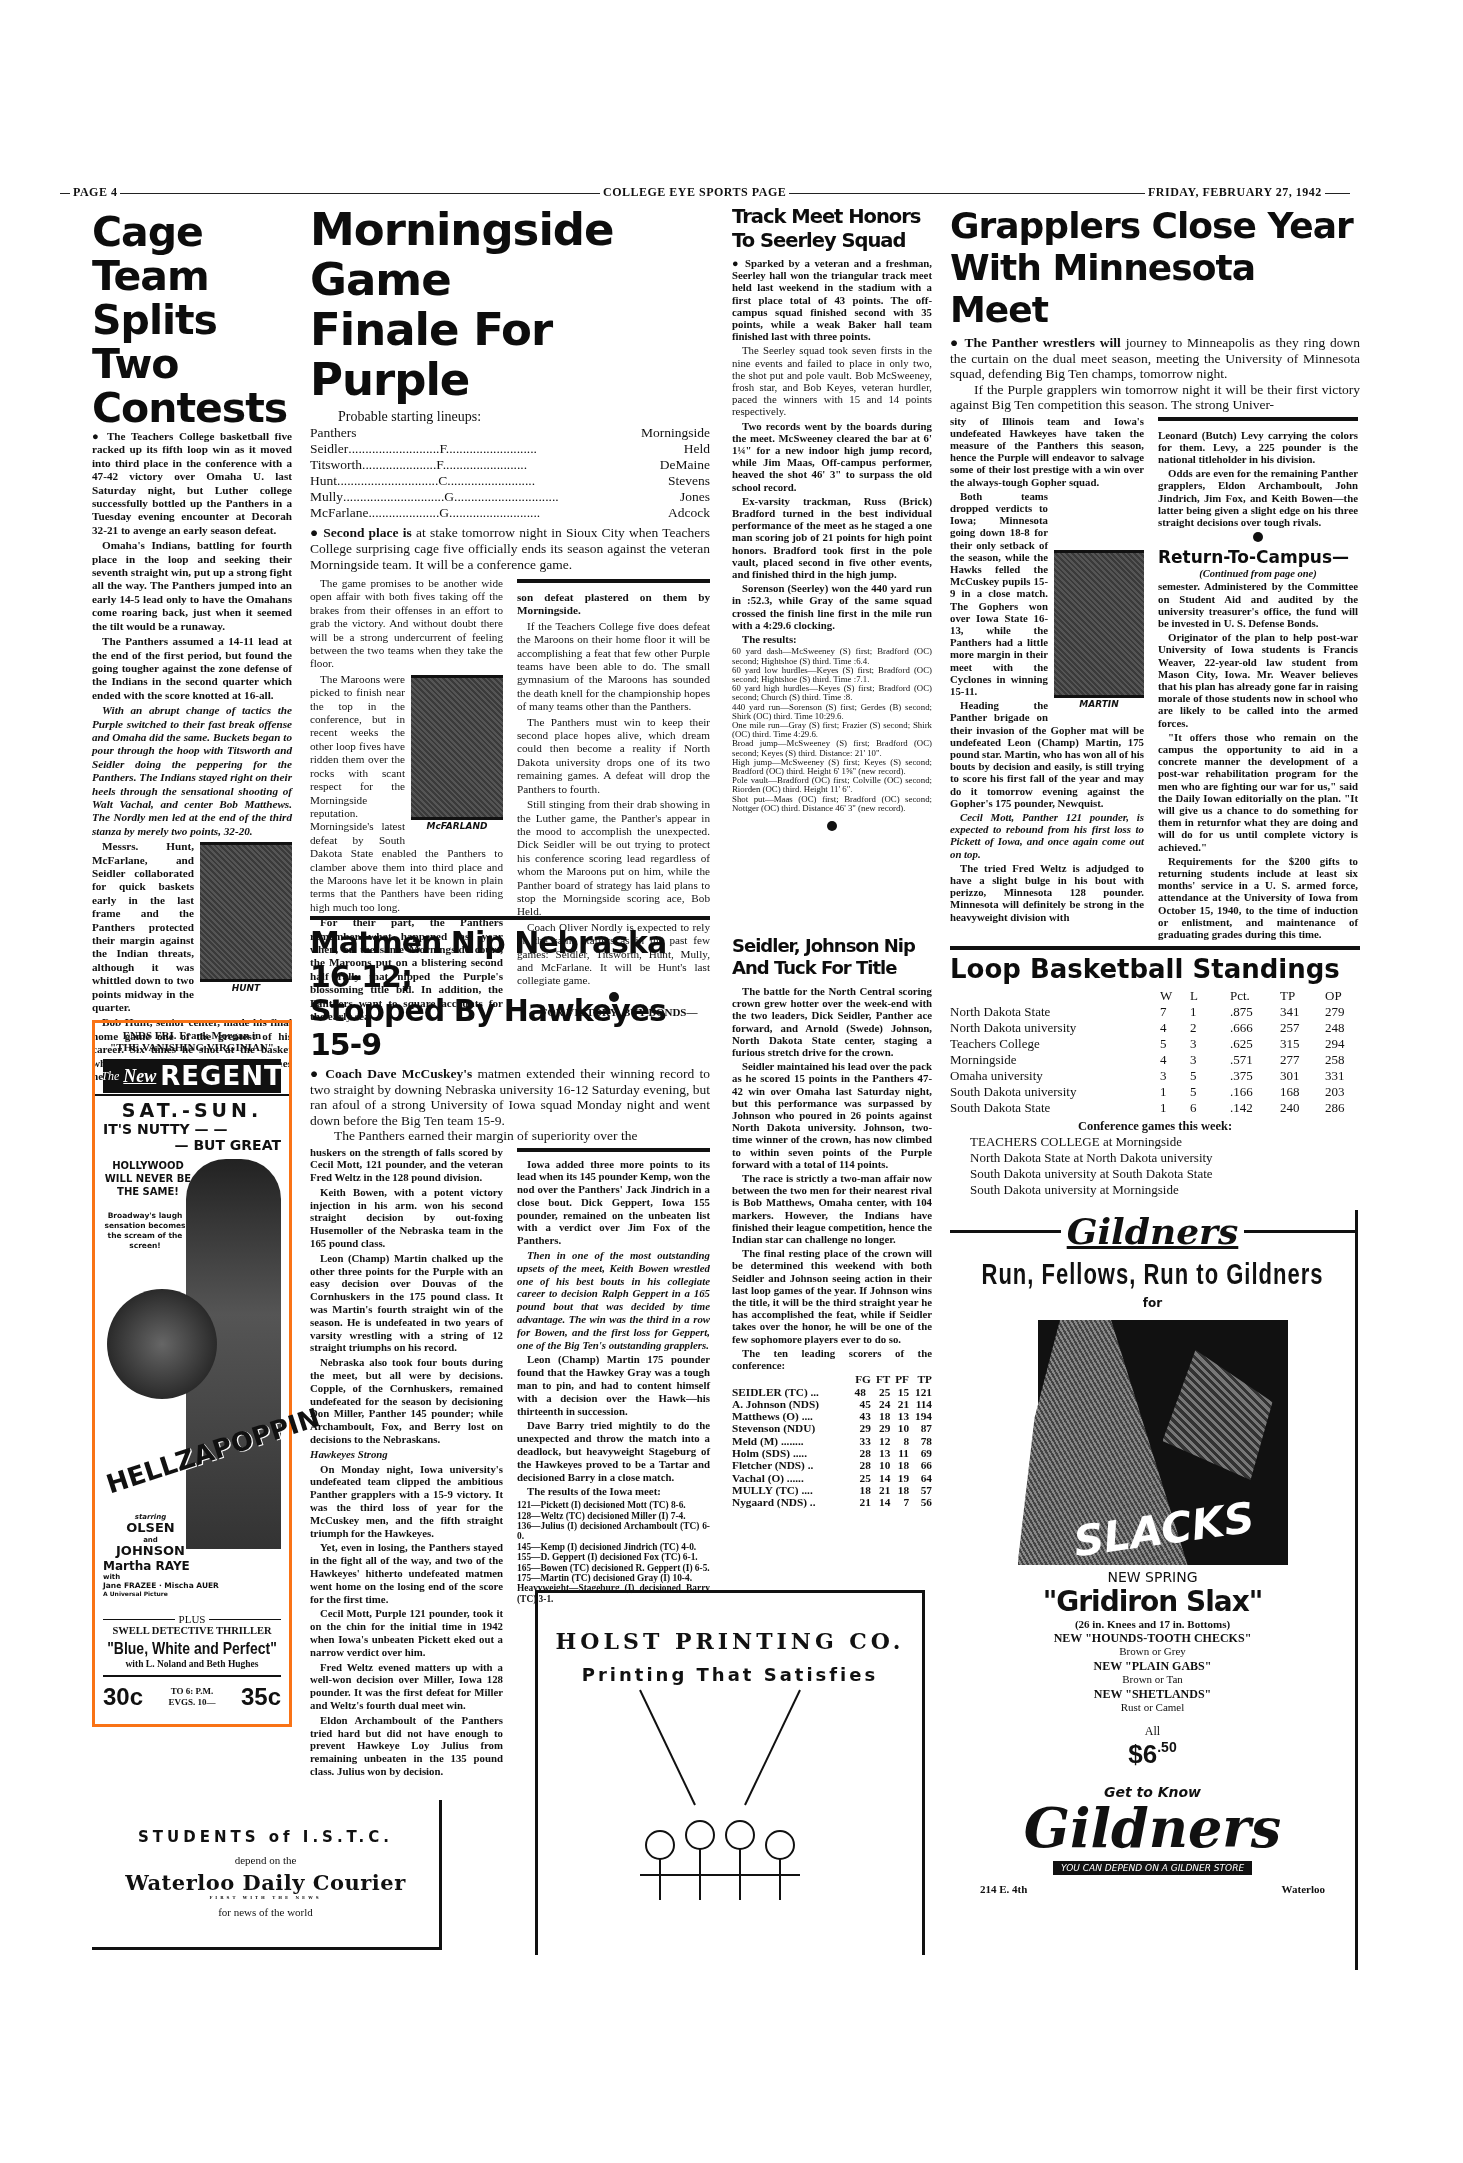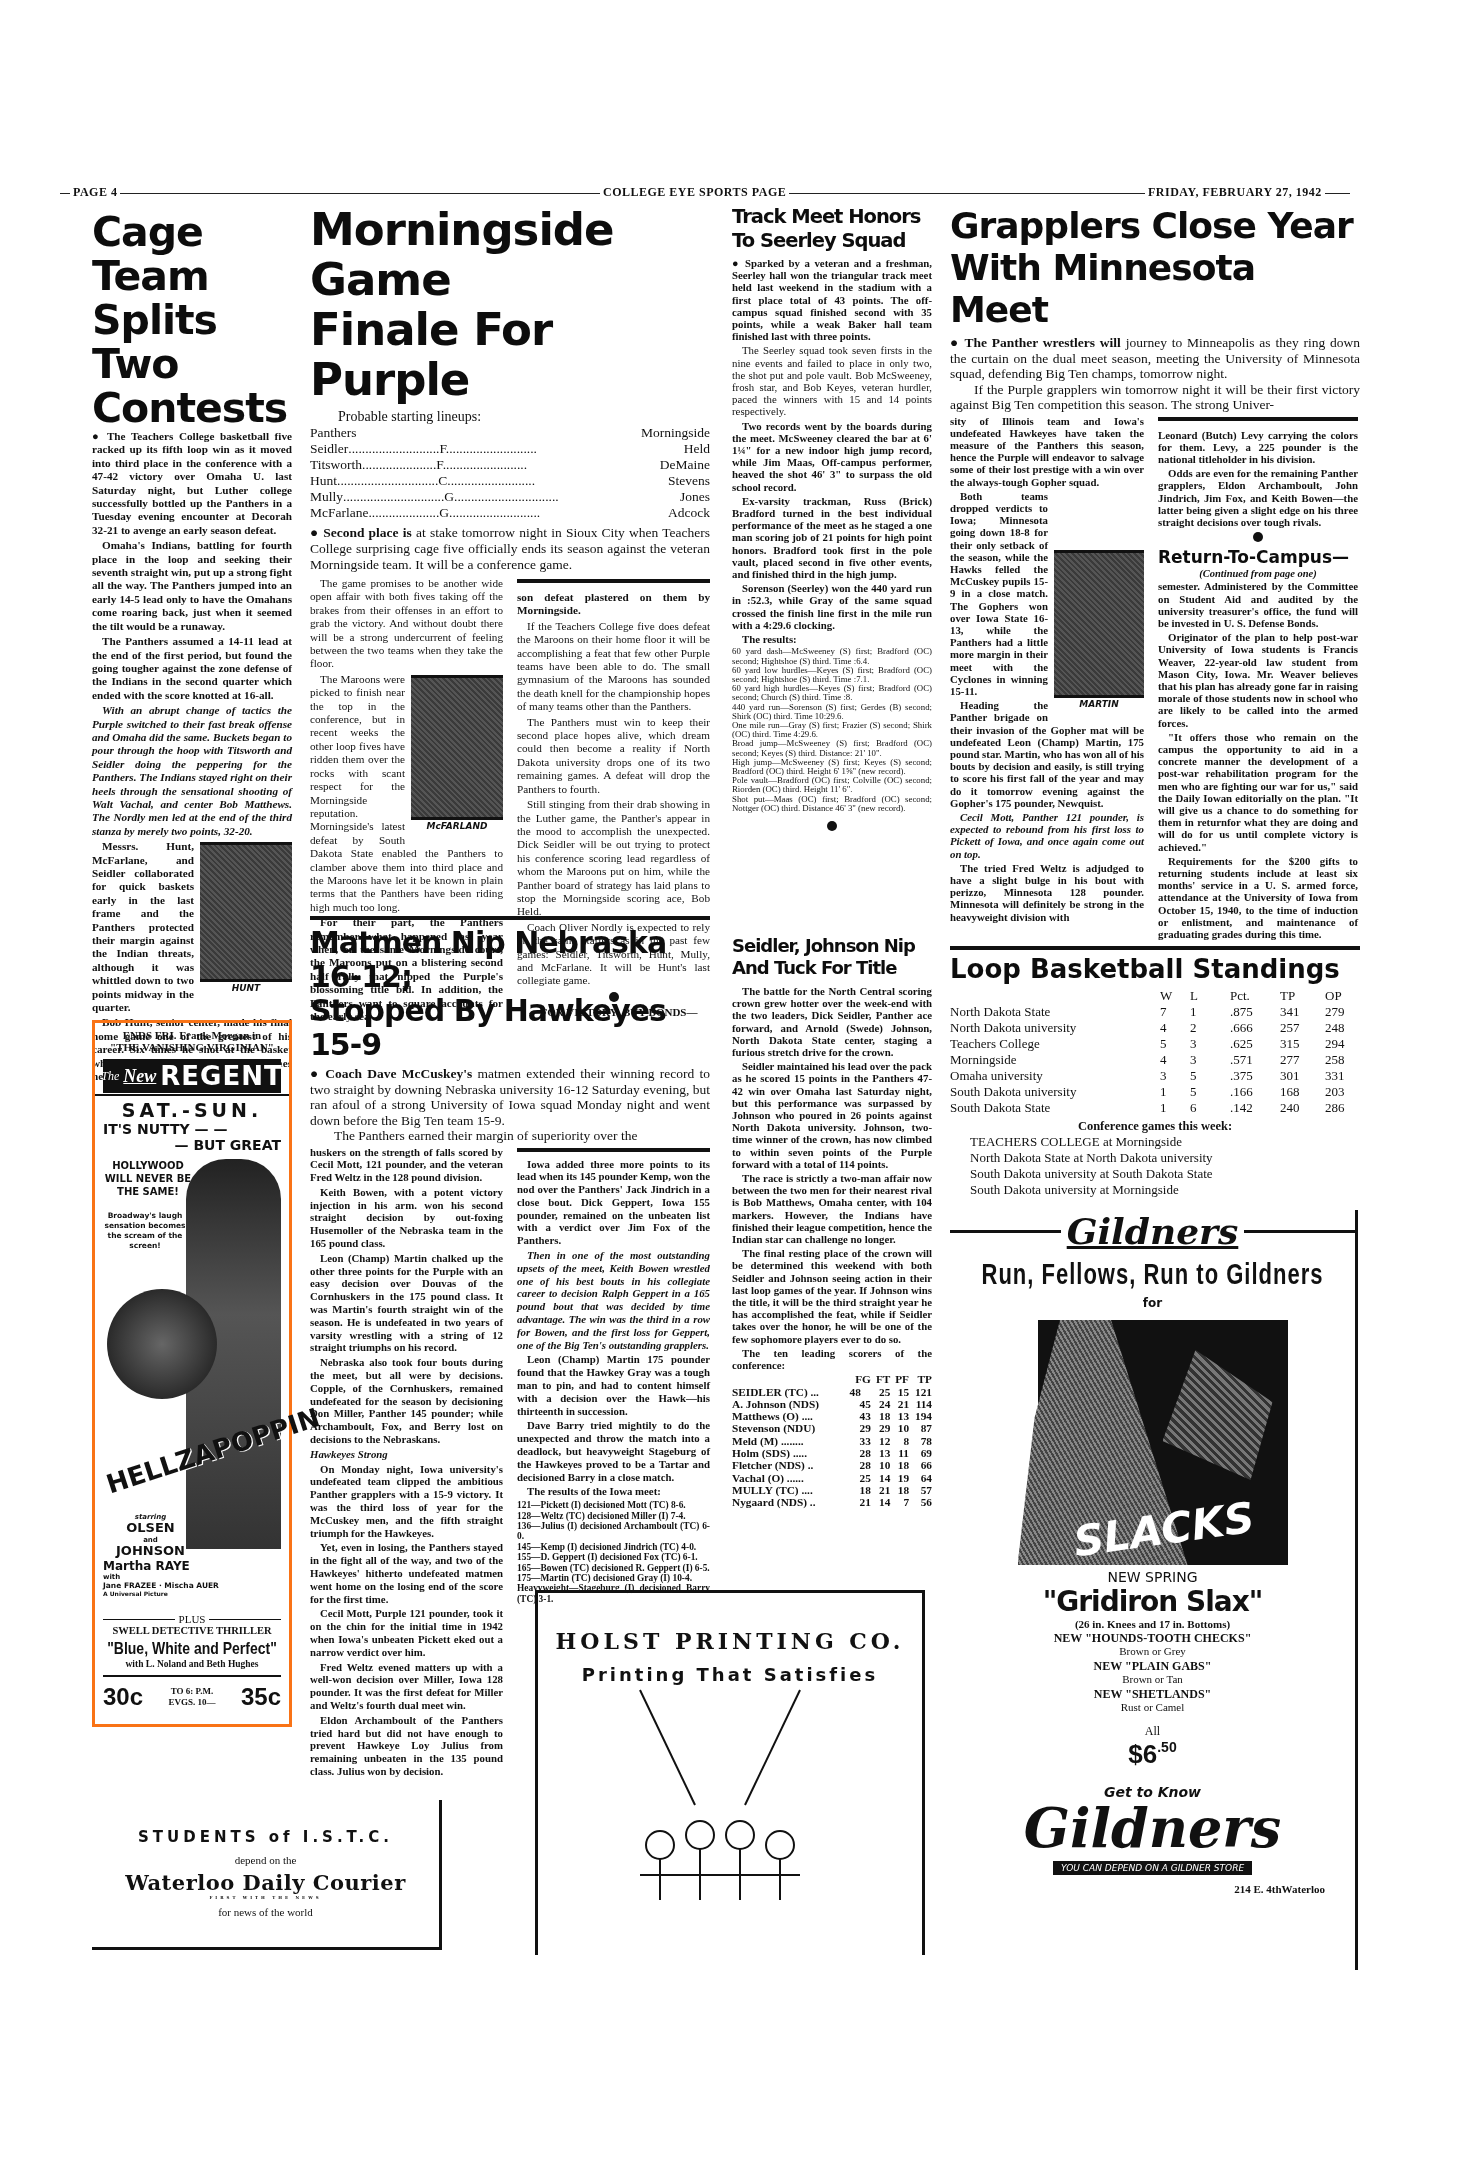--- a/index.html
+++ b/index.html
@@ -265,21 +265,21 @@
     <tbody>
         <tr>
           <td></td>
           <td style="text-align:right">FG</td>
           <td style="text-align:right">FT</td>
           <td style="text-align:right">PF</td>
           <td style="text-align:right">TP</td>
         </tr>
     <tr>
           <td>SEIDLER (TC) ...</td>
-          <td style="text-align:left">48</td>
+          <td style="text-align:center">48</td>
           <td style="text-align:right">25</td>
           <td style="text-align:right">15</td>
           <td style="text-align:right">121</td>
         </tr>
     <tr>
           <td>A. Johnson (NDS)</td>
           <td style="text-align:right">45</td>
           <td style="text-align:right">24</td>
           <td style="text-align:right">21</td>
           <td style="text-align:right">114</td>
@@ -506,17 +506,17 @@
     <div class="bold" style="font-size:12px;margin-top:2px;">NEW "SHETLANDS"</div>
     <div style="font-size:11px;">Rust or Camel</div>
   </div>
   <div style="font-family:'Liberation Serif',serif;font-size:12px;margin-top:10px;">All</div>
   <div style="font-family:'Liberation Sans',sans-serif;font-weight:bold;">
     <span style="font-size:26px;">$6</span><span style="font-size:14px;vertical-align:top;">.50</span>
   </div>
   <div style="font-family:'DejaVu Sans',sans-serif;font-style:italic;font-weight:bold;font-size:14px;margin-top:14px;">Get to Know</div>
   <div style="font-family:'DejaVu Serif',serif;font-style:italic;font-weight:bold;font-size:54px;line-height:56px;">Gildners</div>
   <div style="display:inline-block;background:#111;color:#fff;font-family:'DejaVu Sans',sans-serif;font-style:italic;font-size:9px;padding:2px 8px;">YOU CAN DEPEND ON A GILDNER STORE</div>
-  <div style="display:flex;justify-content:flex-end;padding:8px 30px 0;font-family:'Liberation Serif',serif;font-weight:bold;font-size:11px;">
+  <div style="display:flex;justify-content:space-between;padding:8px 30px 0;font-family:'Liberation Serif',serif;font-weight:bold;font-size:11px;">
     <span>214 E. 4th</span>
     <span>Waterloo</span>
   </div>
 </div>
 
 </body></html>

